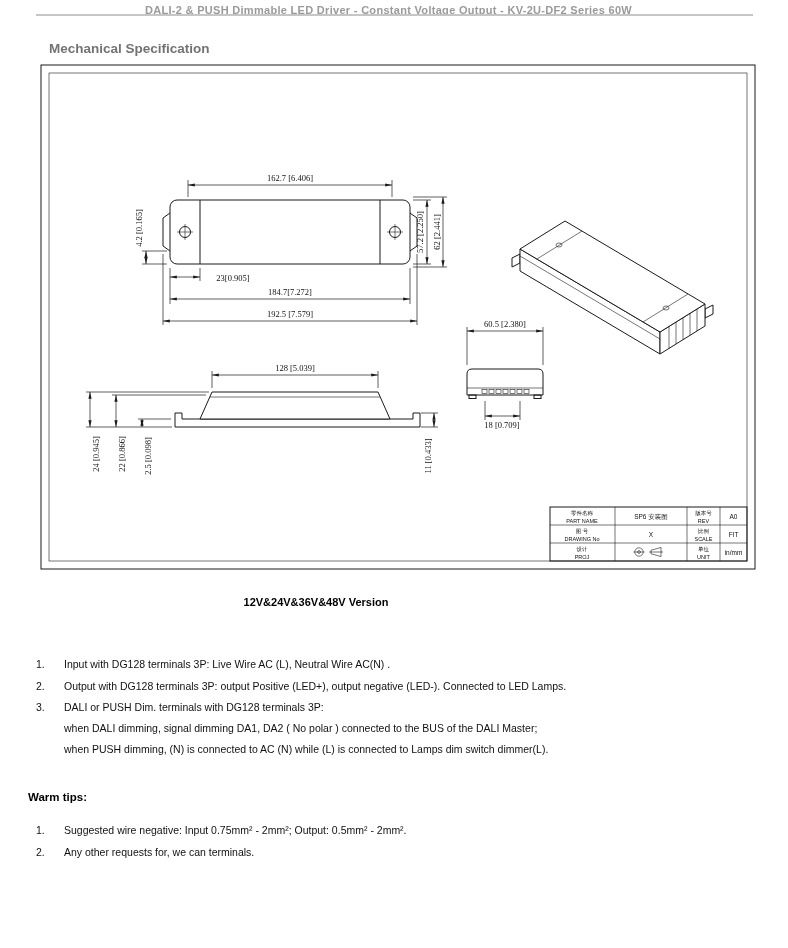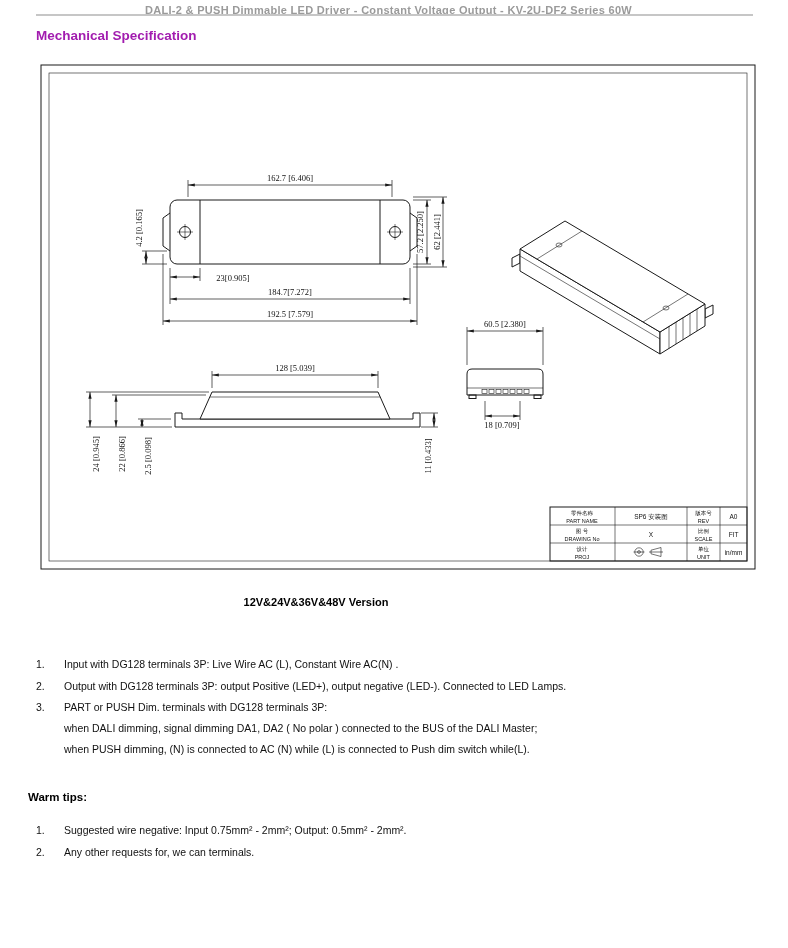--- a/index.html
+++ b/index.html
@@ -4,21 +4,21 @@
 <style>
   html,body { margin:0; padding:0; }
   body {
     width:788px; height:948px; position:relative; background:#ffffff;
     font-family:"Liberation Sans", sans-serif; color:#1a1a1a;
     overflow:hidden;
   }
   .doc-header { position:absolute; top:0; left:0; width:777px; height:14px; overflow:hidden; text-align:center; }
   .doc-header span { display:inline-block; margin-top:-5px; font-weight:bold; font-size:11px; color:#9a9a9a; letter-spacing:.3px; white-space:nowrap; }
   .header-rule { position:absolute; top:14px; left:36px; width:717px; border-top:2px solid #c6c6c6; }
-  .section-title { position:absolute; top:28px; left:36px; margin:0; font-size:13.5px; font-weight:bold; color:#a21caf; }
+  .section-title { position:absolute; top:28px; left:36px; margin:13px; font-size:13.5px; font-weight:bold; color:#737373; }
   .drawing { position:absolute; top:64px; left:40px; width:645px; height:506px; }
   .drawing svg { display:block; }
   .version-caption { position:absolute; top:596px; left:0; width:632px; text-align:center; font-size:11px; font-weight:bold; color:#000; }
   .note-line { position:absolute; left:36px; width:730px; font-size:10.5px; white-space:nowrap; color:#111; }
   .note-line .num { display:inline-block; width:28px; }
   .tips-title { position:absolute; top:791px; left:28px; font-size:11.5px; font-weight:bold; color:#000; }
 
   
   svg .s  { stroke:#1a1a1a; stroke-width:1; fill:none; }
   svg .sw { stroke:#1a1a1a; stroke-width:1; fill:#ffffff; }
@@ -210,33 +210,33 @@
       <polygon points="611,486.2 621,483.5 621,492.5 611,489.8" class="s t6"></polygon>
       <line x1="609" y1="488" x2="623" y2="488" class="s t6"></line>
     </g>
   </g>
 </svg>
 </div>
 
 <div class="version-caption">12V&amp;24V&amp;36V&amp;48V Version</div>
 
 <div class="note-line" style="top:658px">
-  <span class="num">1.</span><span>Input with DG128 terminals 3P: Live Wire AC (L), Constant Wire AC(N) .</span>
+  <span class="num">1.</span><span>Input with DG128 terminals 3P: Live Wire AC (L), Neutral Wire AC(N) .</span>
 </div>
 <div class="note-line" style="top:680px">
   <span class="num">2.</span><span>Output with DG128 terminals 3P: output Positive (LED+), output negative (LED-). Connected to LED Lamps.</span>
 </div>
 <div class="note-line" style="top:701px">
-  <span class="num">3.</span><span>PART or PUSH Dim. terminals with DG128 terminals 3P:</span>
+  <span class="num">3.</span><span>DALI or PUSH Dim. terminals with DG128 terminals 3P:</span>
 </div>
 <div class="note-line" style="top:722px">
   <span class="num"></span><span>when DALI dimming, signal dimming DA1, DA2 ( No polar ) connected to the BUS of the DALI Master;</span>
 </div>
 <div class="note-line" style="top:743px">
-  <span class="num"></span><span>when PUSH dimming, (N) is connected to AC (N) while (L) is connected to Push dim switch while(L).</span>
+  <span class="num"></span><span>when PUSH dimming, (N) is connected to AC (N) while (L) is connected to Lamps dim switch dimmer(L).</span>
 </div>
 
 <div class="tips-title">Warm tips:</div>
 <div class="note-line" style="top:824px">
   <span class="num">1.</span><span>Suggested wire negative: Input 0.75mm² - 2mm²; Output: 0.5mm² - 2mm².</span>
 </div>
 <div class="note-line" style="top:846px">
   <span class="num">2.</span><span>Any other requests for, we can terminals.</span>
 </div>
 

